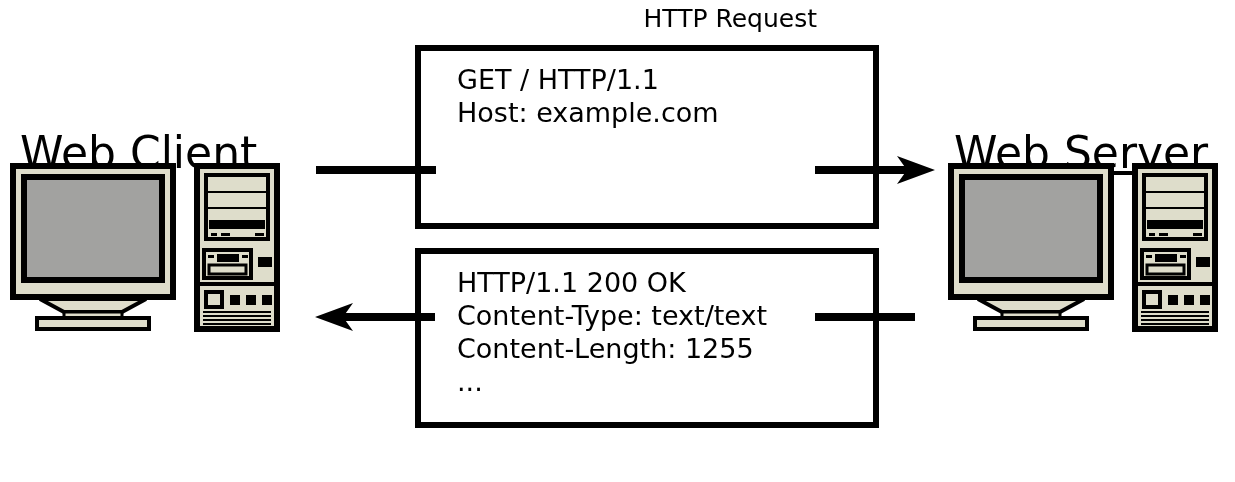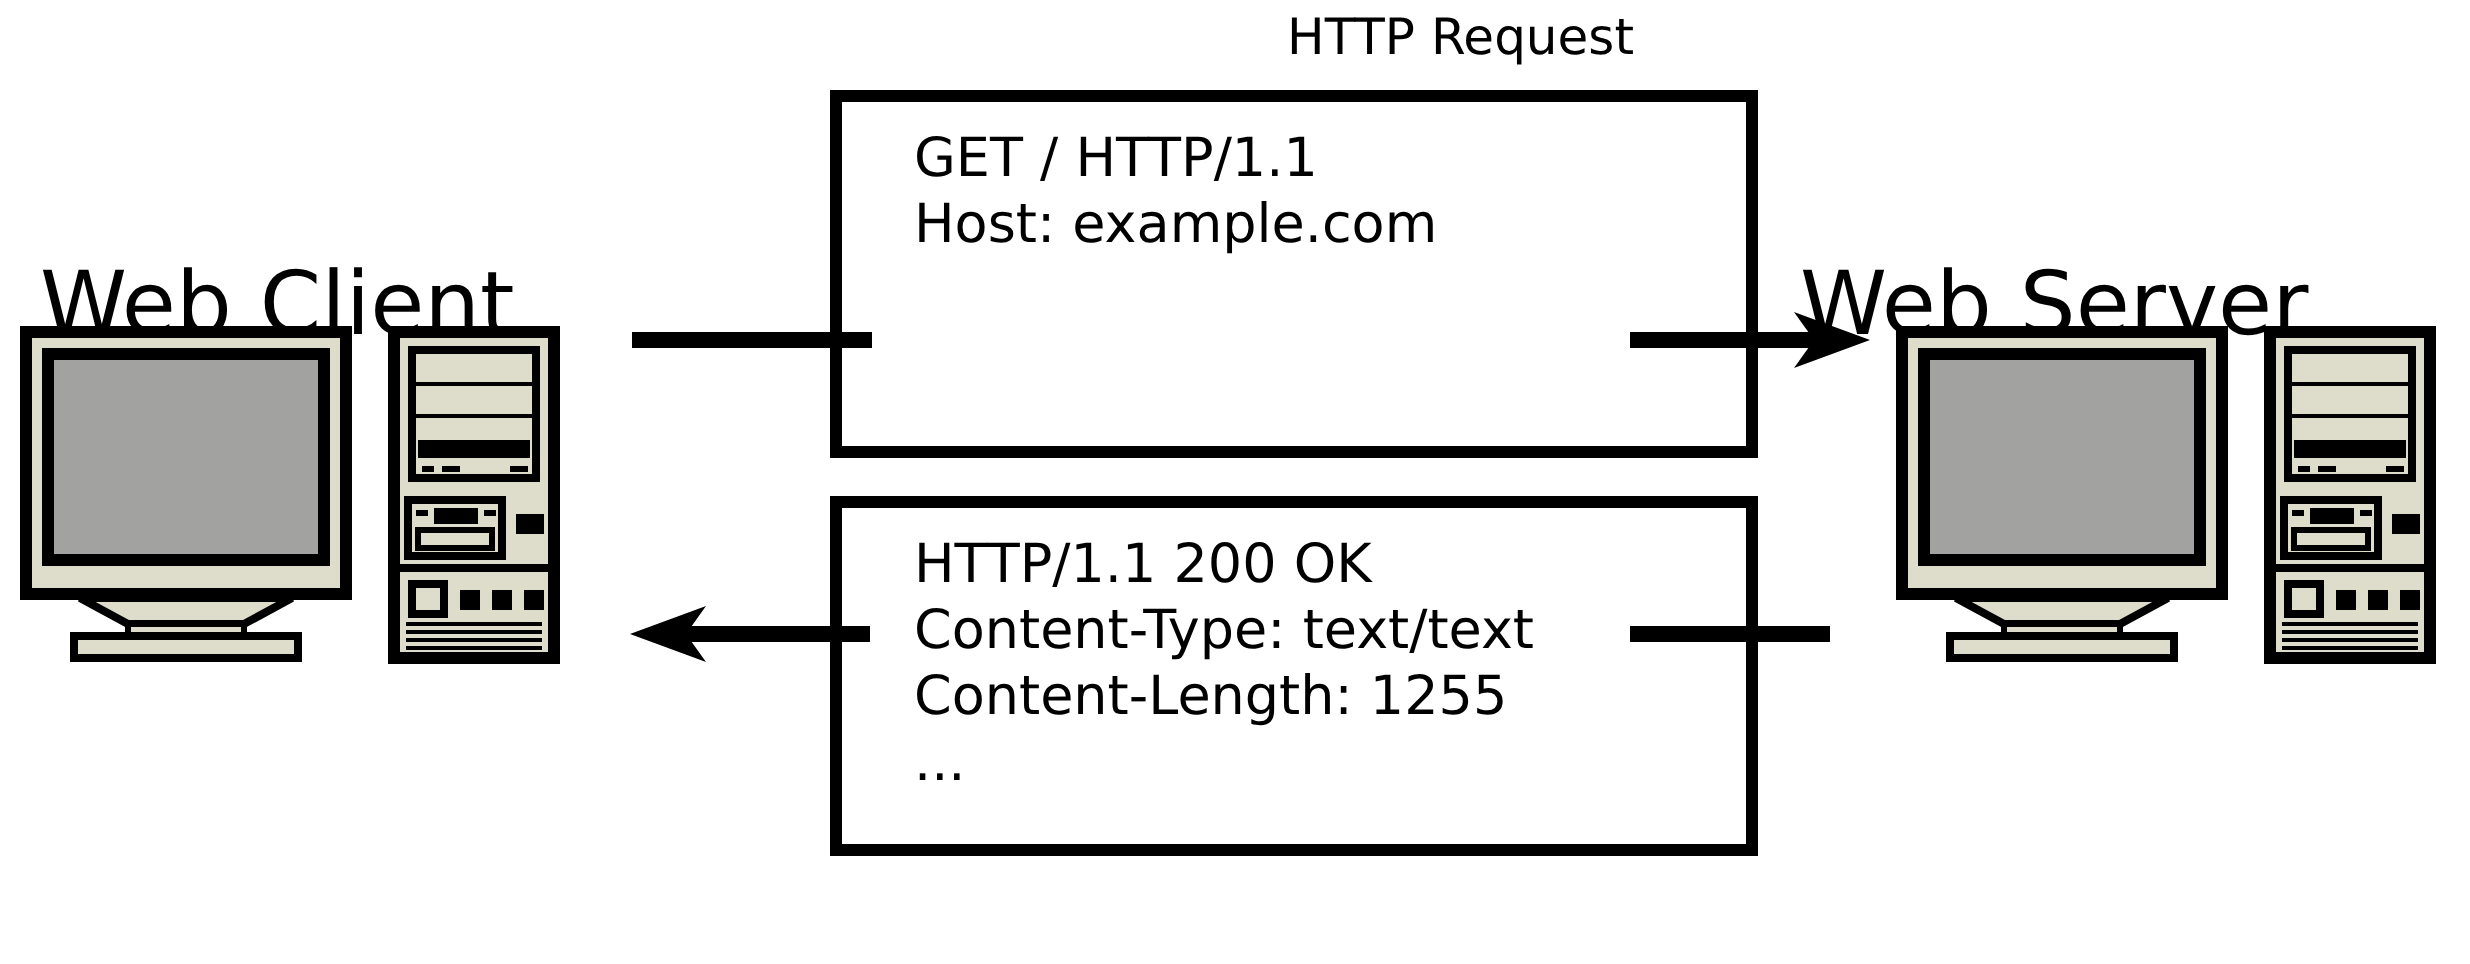--- a/index.html
+++ b/index.html
@@ -50,21 +50,21 @@
   }
   .host-label{
     position:absolute;
     top:110px;
     font-size:44px;
     line-height:46px;
     white-space:nowrap;
     margin-top:20px;
   }
   .host-label.client{ left:20px; }
-  .host-label.server{ left:900px; }
+  .host-label.server{ left:954px;text-decoration:underline; }
   .computer{
     position:absolute;
     top:162px;
     width:272px;
     height:172px;
   }
   .computer.client{ left:10px; }
   .computer.server{ left:948px; }
   .h-line{
     position:absolute;

